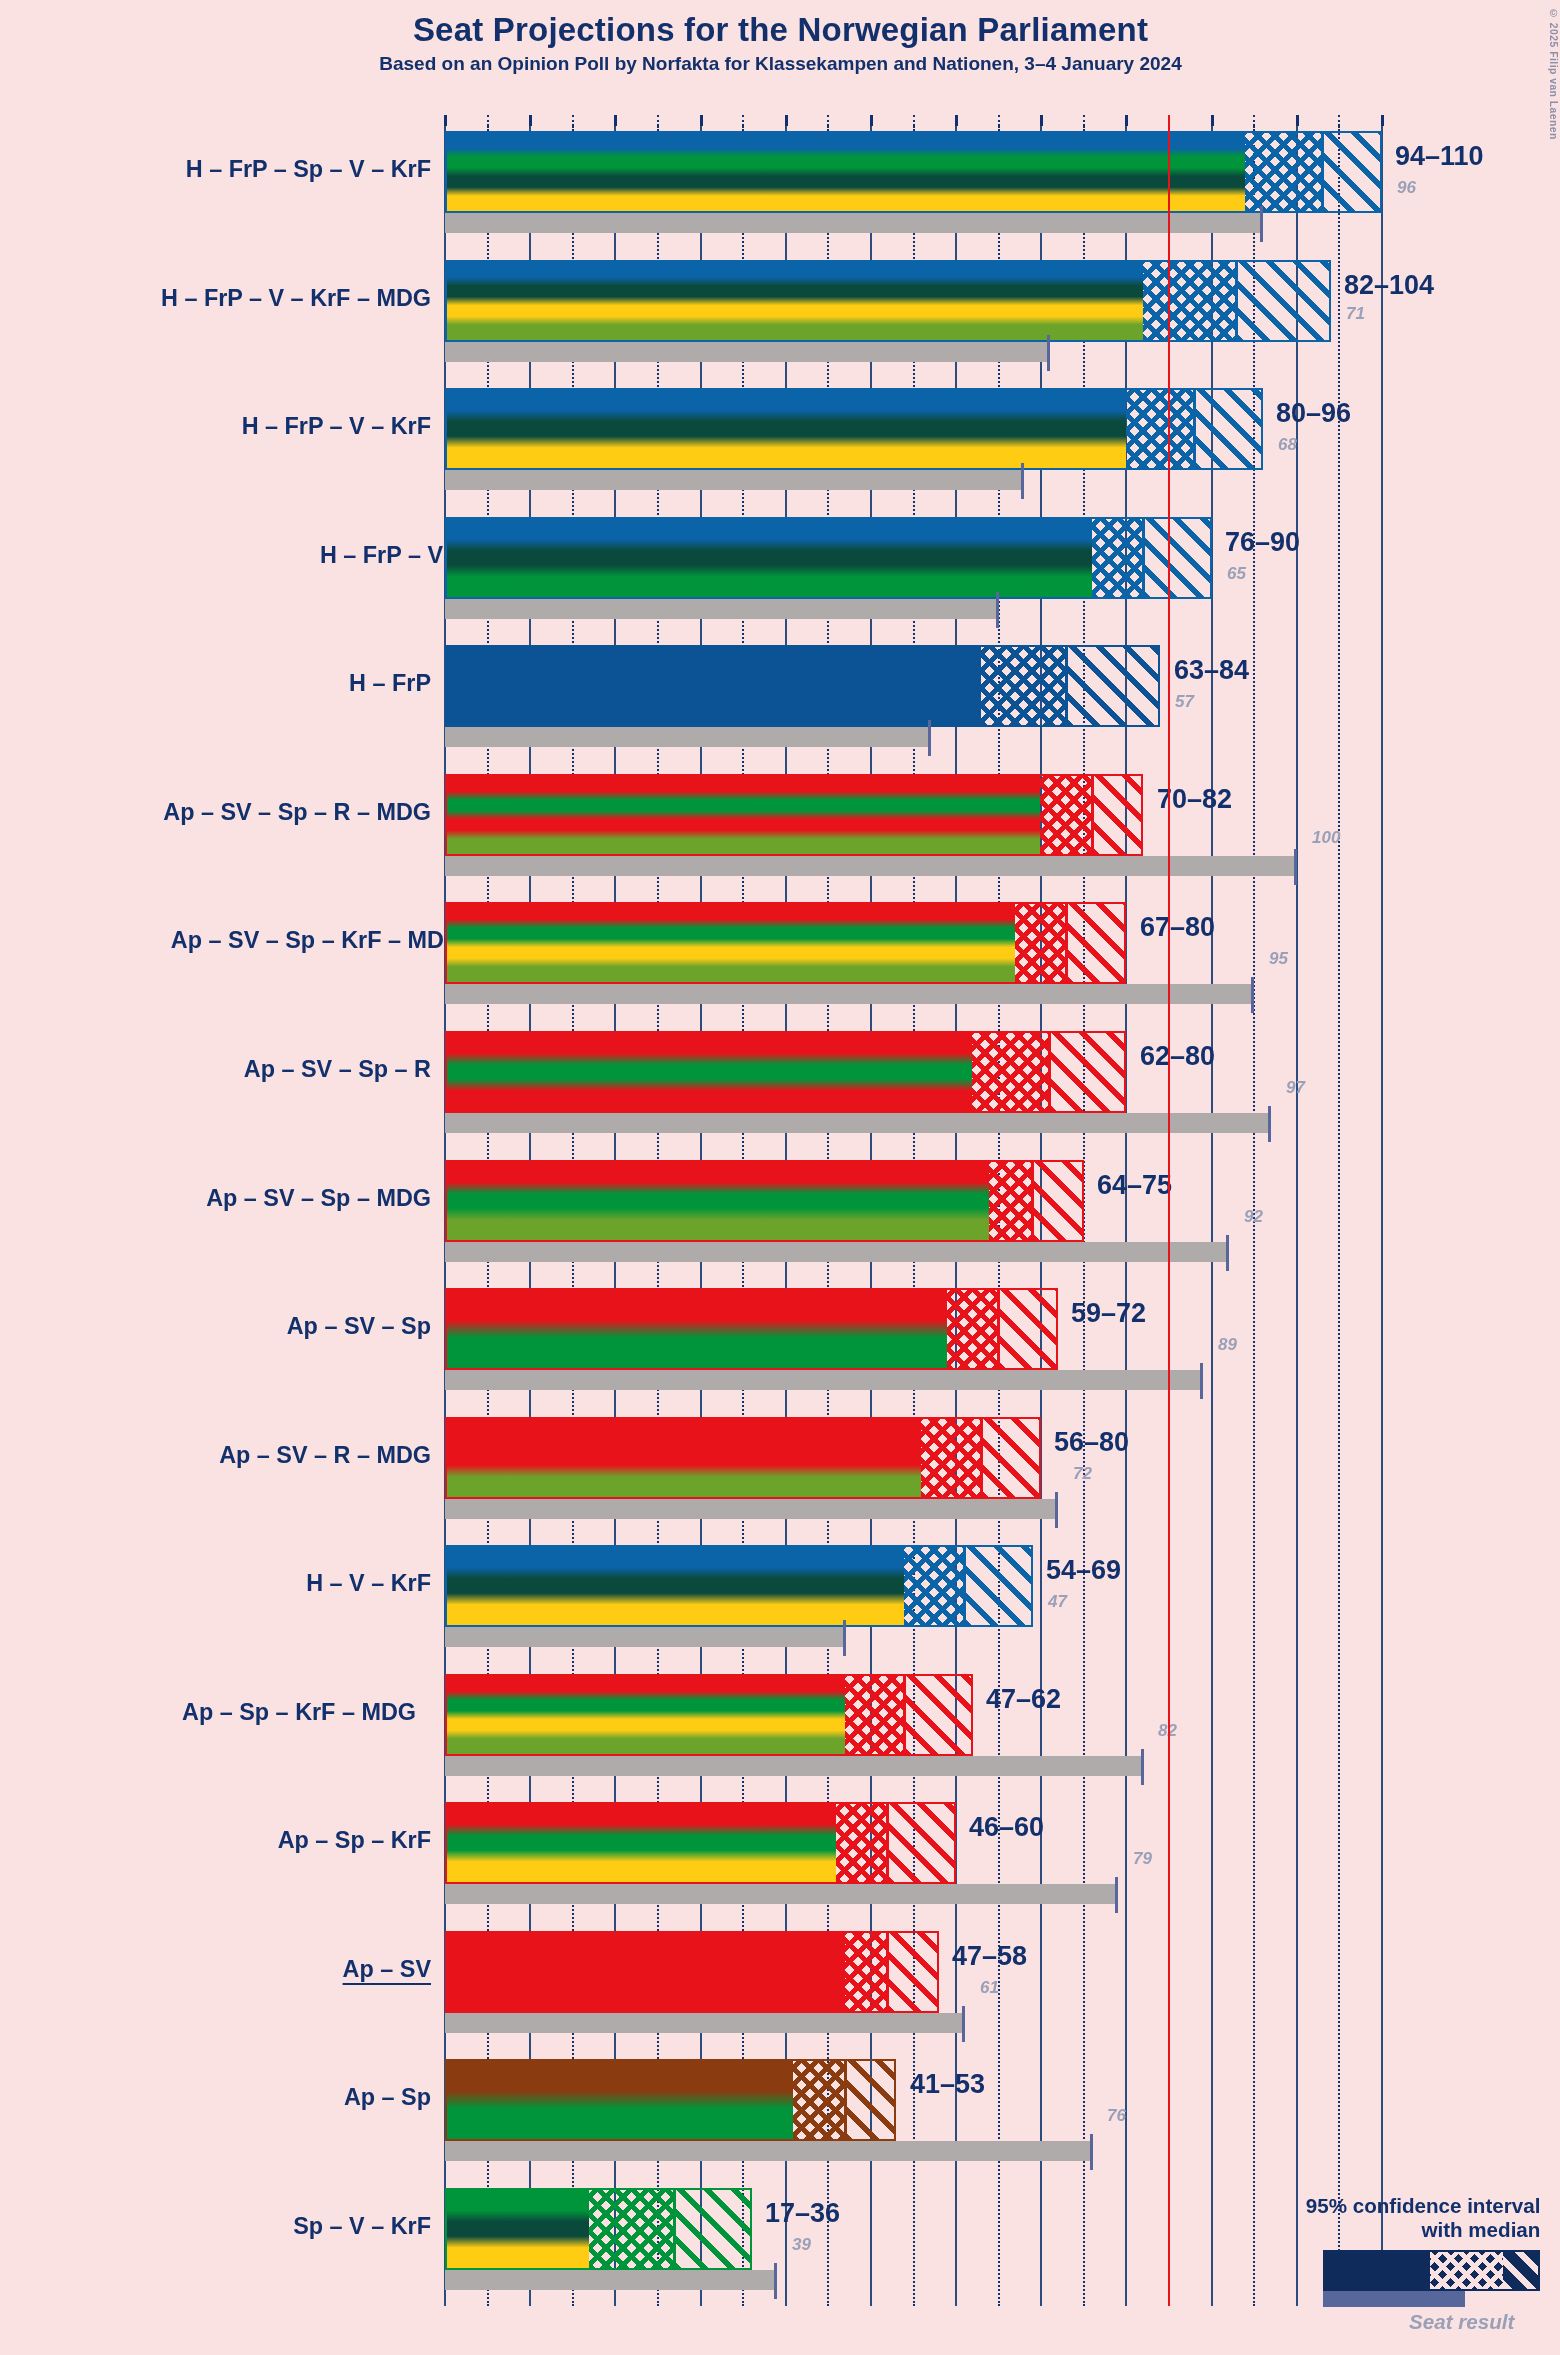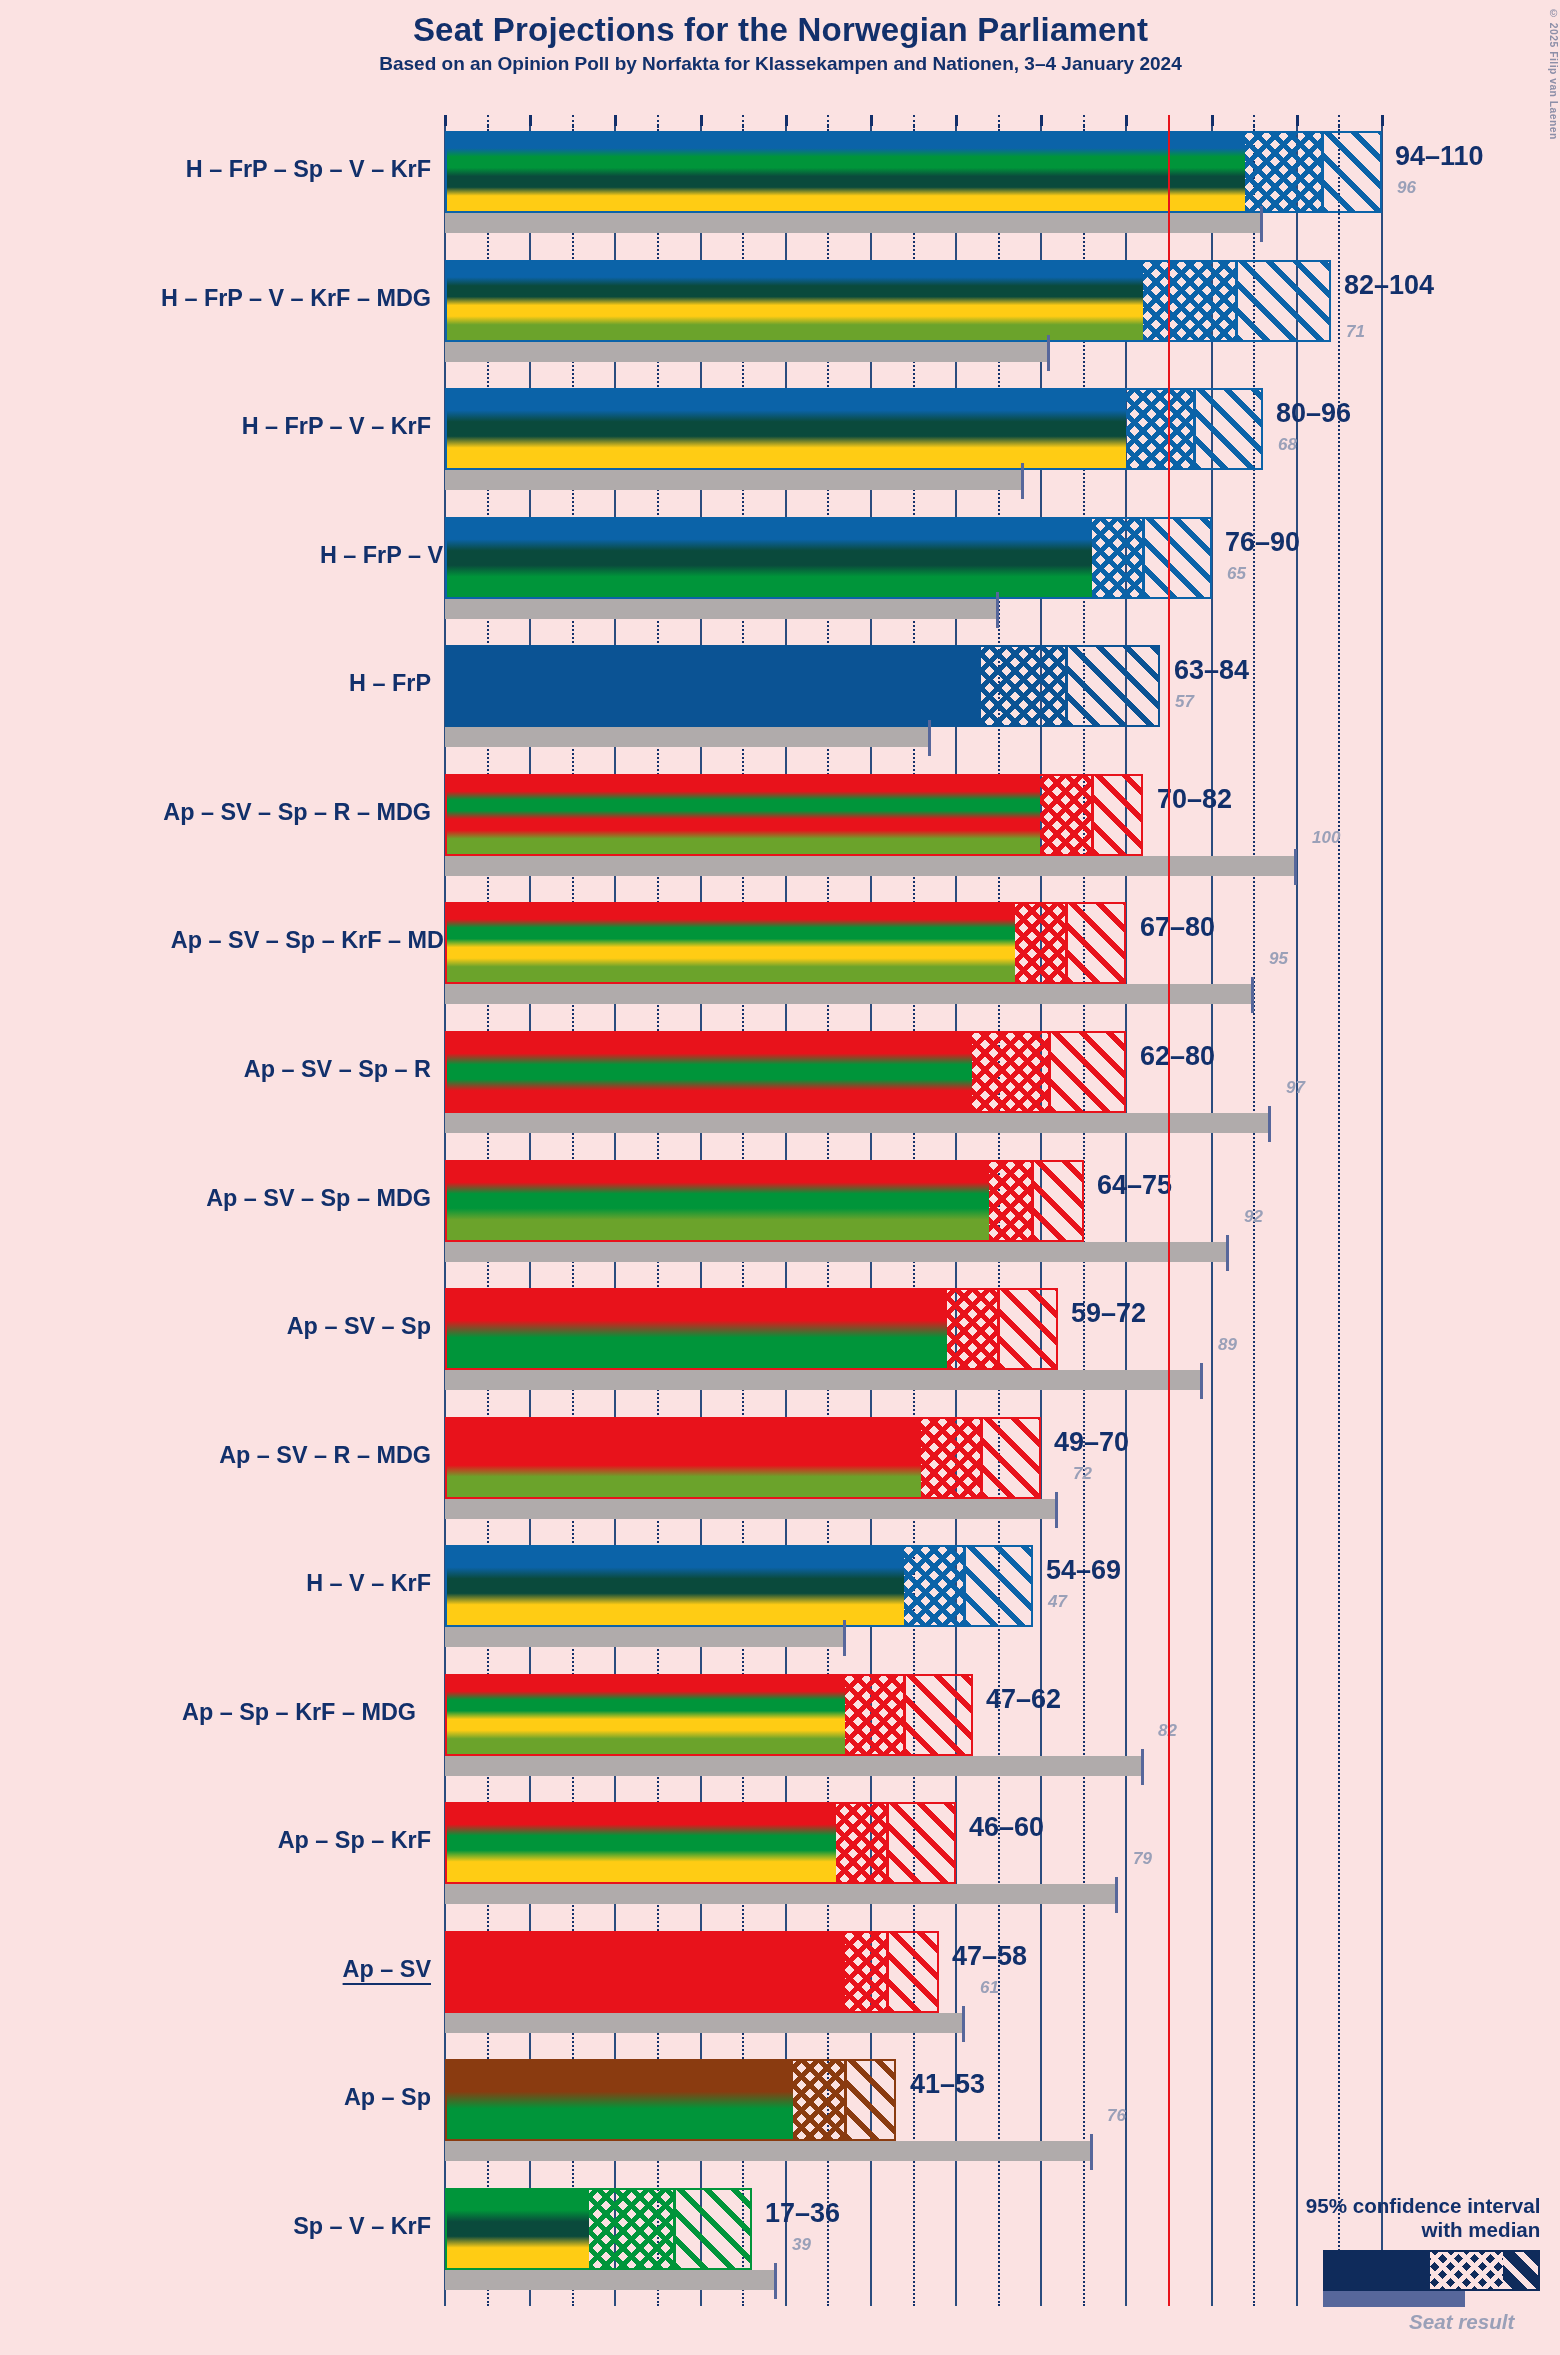--- a/index.html
+++ b/index.html
@@ -158,21 +158,21 @@
       <div class="rowlabel" style="right: 951px; top: 25px;">H – FrP – V – KrF – MDG</div>
       <div class="lastbar" style="left: 0px; width: 605px; top: 82px;"></div>
       <div class="lastmark" style="left: 602px; top: 75px;"></div>
       <div class="cibar" style="left: 0px; width: 886px; border-color: rgb(11, 99, 168);">
         <div style="position: absolute; left: 0px; top: 0px; bottom: 0px; width: 696px; background: linear-gradient(rgb(11, 99, 168) 5.5%, rgb(11, 99, 168) 19.5%, rgb(10, 74, 60) 30.5%, rgb(10, 74, 60) 44.5%, rgb(255, 204, 20) 55.5%, rgb(255, 204, 20) 69.5%, rgb(107, 163, 43) 80.5%, rgb(107, 163, 43) 94.5%);"></div>
         <div class="ci-cross" style="left: 696px; width: 94px; background-image: repeating-linear-gradient(45deg, rgb(11, 99, 168) 0px, rgb(11, 99, 168) 4.7px, transparent 4.7px, transparent 12px), repeating-linear-gradient(-45deg, rgb(11, 99, 168) 0px, rgb(11, 99, 168) 4.7px, transparent 4.7px, transparent 12px);"></div>
         <div class="ci-diag" style="left: 789px; width: 94px; background-image: repeating-linear-gradient(45deg, rgb(11, 99, 168) 0px, rgb(11, 99, 168) 5.6px, transparent 5.6px, transparent 19px);"></div>
         <div class="medline" style="left: 788px; background: rgb(11, 99, 168);"></div>
       </div>
       <div class="vallabel" style="left: 899px; top: 10.3px;">82–104</div>
-      <div class="lastlabel" style="left: 901px; top: 62px;">71</div>
+      <div class="lastlabel" style="left: 901px; top: 44px;">71</div>
     </div>
     <div class="row" style="left: 445px; top: 388px; height: 102px;">
       <div class="rowlabel" style="right: 951px; top: 25px;">H – FrP – V – KrF</div>
       <div class="lastbar" style="left: 0px; width: 579px; top: 82px;"></div>
       <div class="lastmark" style="left: 576px; top: 75px;"></div>
       <div class="cibar" style="left: 0px; width: 818px; border-color: rgb(11, 99, 168);">
         <div style="position: absolute; left: 0px; top: 0px; bottom: 0px; width: 679px; background: linear-gradient(rgb(11, 99, 168) 7.3%, rgb(11, 99, 168) 26%, rgb(10, 74, 60) 40.7%, rgb(10, 74, 60) 59.3%, rgb(255, 204, 20) 74%, rgb(255, 204, 20) 92.7%);"></div>
         <div class="ci-cross" style="left: 679px; width: 68px; background-image: repeating-linear-gradient(45deg, rgb(11, 99, 168) 0px, rgb(11, 99, 168) 4.7px, transparent 4.7px, transparent 12px), repeating-linear-gradient(-45deg, rgb(11, 99, 168) 0px, rgb(11, 99, 168) 4.7px, transparent 4.7px, transparent 12px);"></div>
         <div class="ci-diag" style="left: 747px; width: 68px; background-image: repeating-linear-gradient(45deg, rgb(11, 99, 168) 0px, rgb(11, 99, 168) 5.6px, transparent 5.6px, transparent 19px);"></div>
         <div class="medline" style="left: 746px; background: rgb(11, 99, 168);"></div>
@@ -274,21 +274,21 @@
     <div class="row" style="left: 445px; top: 1417px; height: 102px;">
       <div class="rowlabel" style="right: 951px; top: 25px;">Ap – SV – R – MDG</div>
       <div class="lastbar" style="left: 0px; width: 613px; top: 82px;"></div>
       <div class="lastmark" style="left: 610px; top: 75px;"></div>
       <div class="cibar" style="left: 0px; width: 596px; border-color: rgb(232, 18, 27);">
         <div style="position: absolute; left: 0px; top: 0px; bottom: 0px; width: 474px; background: linear-gradient(rgb(232, 18, 27) 7.3%, rgb(232, 18, 27) 26%, rgb(232, 18, 27) 40.7%, rgb(232, 18, 27) 59.3%, rgb(107, 163, 43) 74%, rgb(107, 163, 43) 92.7%);"></div>
         <div class="ci-cross" style="left: 474px; width: 60px; background-image: repeating-linear-gradient(45deg, rgb(232, 18, 27) 0px, rgb(232, 18, 27) 4.7px, transparent 4.7px, transparent 12px), repeating-linear-gradient(-45deg, rgb(232, 18, 27) 0px, rgb(232, 18, 27) 4.7px, transparent 4.7px, transparent 12px);"></div>
         <div class="ci-diag" style="left: 534px; width: 60px; background-image: repeating-linear-gradient(45deg, rgb(232, 18, 27) 0px, rgb(232, 18, 27) 5.6px, transparent 5.6px, transparent 19px);"></div>
         <div class="medline" style="left: 533px; background: rgb(232, 18, 27);"></div>
       </div>
-      <div class="vallabel" style="left: 609px; top: 10.3px;">49–70</div>
+      <div class="vallabel" style="left: 609px; top: 10.3px;">56–80</div>
       <div class="lastlabel" style="left: 628px; top: 47px;">72</div>
     </div>
     <div class="row" style="left: 445px; top: 1545px; height: 102px;">
       <div class="rowlabel" style="right: 951px; top: 25px;">H – V – KrF</div>
       <div class="lastbar" style="left: 0px; width: 400px; top: 82px;"></div>
       <div class="lastmark" style="left: 398px; top: 75px;"></div>
       <div class="cibar" style="left: 0px; width: 588px; border-color: rgb(11, 99, 168);">
         <div style="position: absolute; left: 0px; top: 0px; bottom: 0px; width: 457px; background: linear-gradient(rgb(11, 99, 168) 7.3%, rgb(11, 99, 168) 26%, rgb(10, 74, 60) 40.7%, rgb(10, 74, 60) 59.3%, rgb(255, 204, 20) 74%, rgb(255, 204, 20) 92.7%);"></div>
         <div class="ci-cross" style="left: 457px; width: 60px; background-image: repeating-linear-gradient(45deg, rgb(11, 99, 168) 0px, rgb(11, 99, 168) 4.7px, transparent 4.7px, transparent 12px), repeating-linear-gradient(-45deg, rgb(11, 99, 168) 0px, rgb(11, 99, 168) 4.7px, transparent 4.7px, transparent 12px);"></div>
         <div class="ci-diag" style="left: 517px; width: 68px; background-image: repeating-linear-gradient(45deg, rgb(11, 99, 168) 0px, rgb(11, 99, 168) 5.6px, transparent 5.6px, transparent 19px);"></div>

